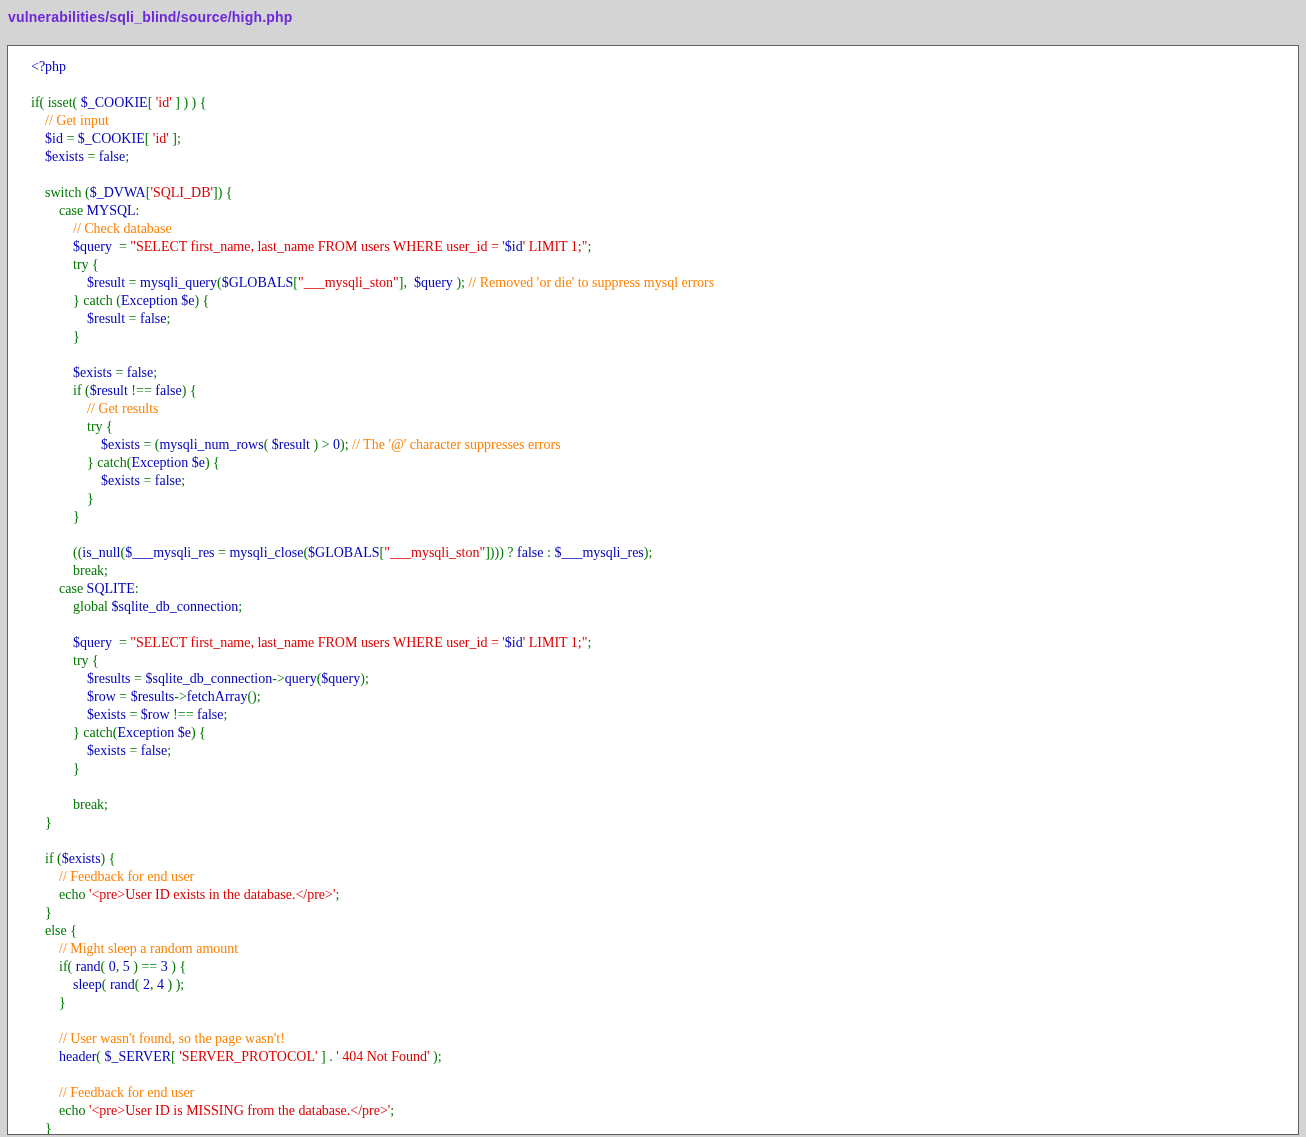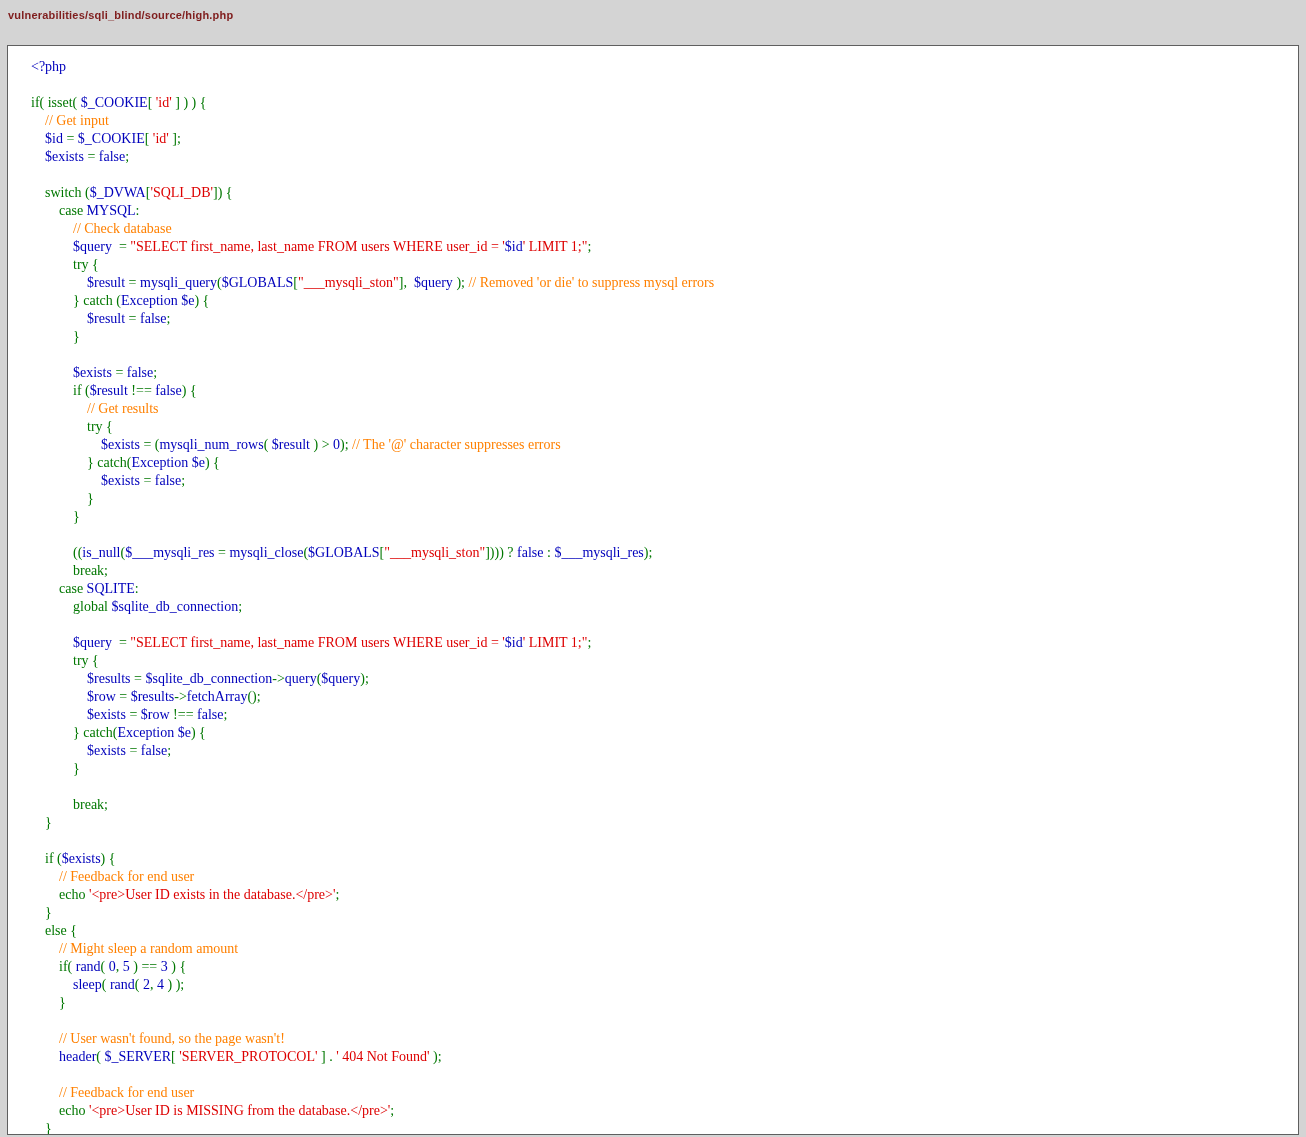--- a/index.html
+++ b/index.html
@@ -11,23 +11,23 @@
     background: var(--bg, #d4d4d4);
     font-family: "Liberation Sans", sans-serif;
   }
   .page {
     position: relative;
     width: 1306px;
     height: 1137px;
   }
   .page-title {
     padding: 9px 8px 0 8px;
-    font-size: 11px;
+    font-size: 14px;
     font-weight: bold;
-    color: #7f1d1d;
+    color: #6d28d9;
     letter-spacing: 0.2px;
   }
   .code-panel {
     position: absolute;
     top: 45px;
     left: 7px;
     right: 7px;
     bottom: 2px;
     background: var(--code-bg, #ffffff);
     border: 1px solid var(--border, #5f5f5f);

